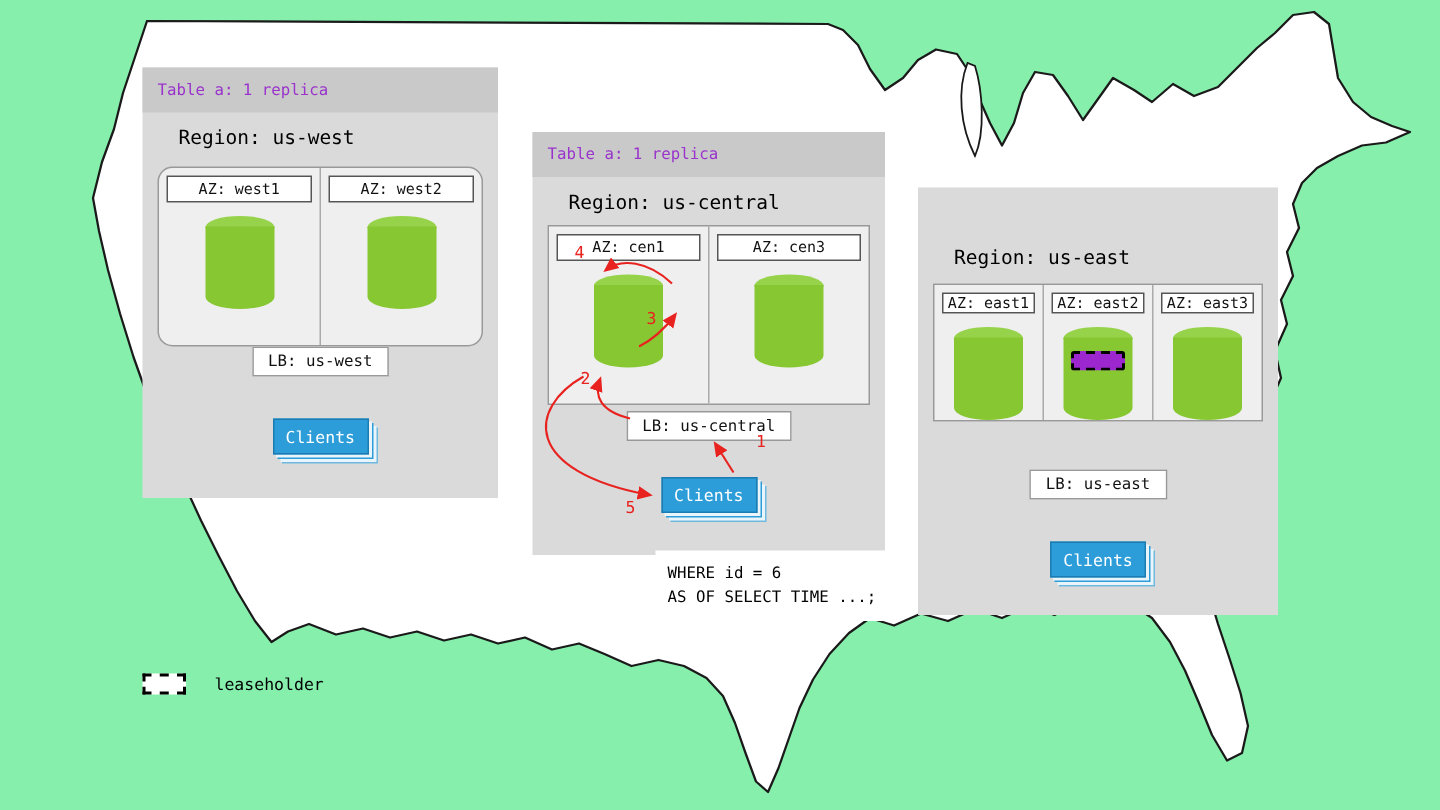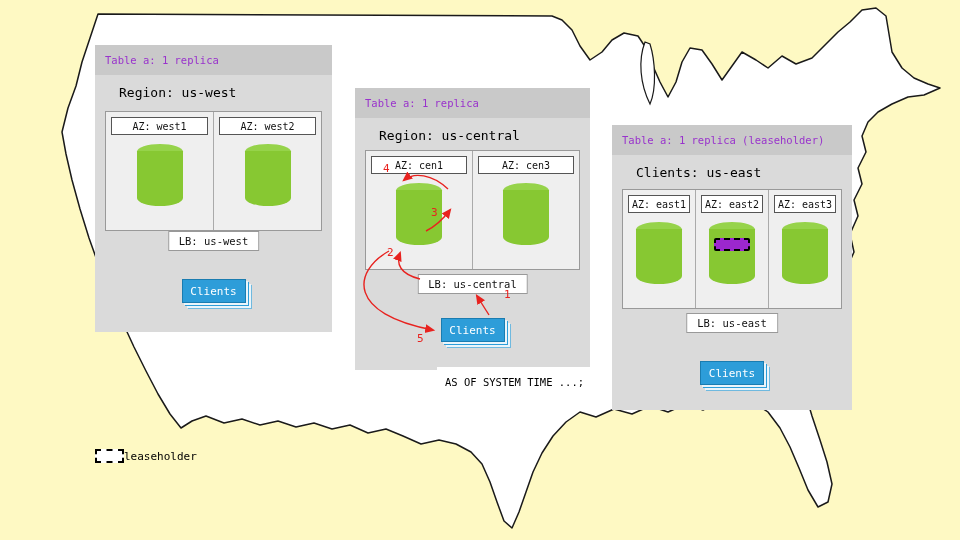--- a/index.html
+++ b/index.html
@@ -1,17 +1,17 @@
 <!DOCTYPE html>
 <html><head>
 <meta charset="utf-8">
 <style>
   html,body{margin:0;padding:0;background:#fff;}
   body{font-family:"DejaVu Sans Mono", monospace;}
-  .stage{position:relative;width:960px;height:540px;background:#fef9c3;overflow:hidden;}
+  .stage{position:relative;width:960px;height:540px;background:#86efac;overflow:hidden;}
 
   .map-svg{position:absolute;left:0;top:0;z-index:0;}
 
   .panel{position:absolute;background:#dadada;z-index:2;}
   .strip{position:absolute;left:0;top:0;right:0;height:30px;background:#c9c9c9;
          display:flex;align-items:center;padding:0 10px;box-sizing:border-box;
          color:#9933cc;font-size:10.5px;white-space:nowrap;overflow:hidden;}
   .region{position:absolute;left:12px;top:40px;font-size:13px;color:#000;white-space:nowrap;padding-left:12px;}
   .azbox{position:absolute;left:10px;right:10px;background:#efefef;border:1px solid #999;
          display:flex;box-sizing:border-box;}
@@ -30,46 +30,46 @@
               border-radius:2px;z-index:2;}
   .range-band.leaseholder{top:16px;height:13px;border:2px dashed #000;box-sizing:border-box;}
   .lb{position:absolute;left:50%;transform:translateX(-50%);background:#fff;border:1px solid #999;
       font-size:10.5px;color:#111;padding:3px 10px;white-space:nowrap;z-index:3;}
   .clients{position:absolute;left:50%;transform:translateX(-50%);width:62px;height:22px;
            background:#2d9dd9;border:1px solid #1a7cb0;color:#fff;font-size:11px;
            display:flex;align-items:center;justify-content:center;z-index:3;
            box-shadow:2px 2px 0 0 #eaf5fb, 3px 3px 0 0 #2d9dd9, 5px 5px 0 0 #eaf5fb, 6px 6px 0 0 #6fb9df;}
 
   #p-west{left:95px;top:45px;width:237px;height:287px;}
-  #p-west .azbox{top:66px;height:120px;}
+  #p-west .azbox{top:66px;height:120px;border-radius:10px;}
   #p-west .lb{top:186px;text-align:center;}
   #p-west .clients{top:234px;}
 
   #p-central{left:355px;top:88px;width:235px;height:282px;}
   #p-central .azbox{top:62px;height:120px;}
   #p-central .lb{top:186px;}
   #p-central .clients{top:230px;}
 
   #p-east{left:612px;top:125px;width:240px;height:285px;}
-  #p-east .azbox{top:64px;height:120px;}
+  #p-east .azbox{top:64px;height:92px;}
   #p-east .lb{top:188px;}
   #p-east .clients{top:236px;}
 
   .sqlbox{position:absolute;left:437px;top:367px;width:158px;background:#fff;
           padding:7px 8px;box-sizing:border-box;font-size:10.5px;line-height:1.55;color:#000;z-index:4;}
   .sqlbox div{white-space:nowrap;}
 
   .arrows-svg{position:absolute;left:0;top:0;z-index:5;pointer-events:none;}
   .arrow{stroke:#e8221f;stroke-width:1.4;fill:none;marker-end:url(#ah);}
 
   .stepnum{position:absolute;color:#e8221f;font-size:11px;z-index:6;}
   #s1{left:504px;top:288px;} #s2{left:387px;top:246px;} #s3{left:431px;top:206px;}
   #s4{left:383px;top:162px;} #s5{left:417px;top:332px;}
 
-  .legend{position:absolute;left:95px;top:449px;display:flex;align-items:center;gap:0;z-index:2;}
+  .legend{position:absolute;left:95px;top:449px;display:flex;align-items:center;gap:19px;z-index:2;}
   .legend-swatch{width:25px;height:10px;background:#fff;border:2px dashed #000;}
   .legend-label{font-size:11px;color:#000;}
 </style>
 </head>
 <body>
 
 <div class="stage">
 
   <svg class="map-svg" width="960" height="540" viewBox="0 0 960 540">
     <path fill="#ffffff" stroke="#1a1a1a" stroke-width="1.5" stroke-linejoin="round" d="
@@ -131,22 +131,21 @@
           <div class="cyl-top"></div>
           <div class="cyl-body"></div>
         </div>
       </div>
     </div>
     <div class="lb">LB: us-central</div>
     <div class="clients">Clients</div>
   </div>
 
   <div class="panel" id="p-east">
-    <div class="strip">Table a: 1 replica (leaseholder)</div>
-    <div class="region">Clients: us-east</div>
+    <div class="region">Region: us-east</div>
     <div class="azbox">
       <div class="azcol">
         <div class="azhead">AZ: east1</div>
         <div class="cylinder">
           <div class="cyl-top"></div>
           <div class="cyl-body"></div>
         </div>
       </div>
       <div class="azcol">
         <div class="azhead">AZ: east2</div>
@@ -162,21 +161,22 @@
           <div class="cyl-top"></div>
           <div class="cyl-body"></div>
         </div>
       </div>
     </div>
     <div class="lb">LB: us-east</div>
     <div class="clients">Clients</div>
   </div>
 
   <div class="sqlbox">
-    <div>AS OF SYSTEM TIME ...;</div>
+    <div>WHERE id = 6</div>
+    <div>AS OF SELECT TIME ...;</div>
   </div>
 
   <svg class="arrows-svg" width="960" height="540" viewBox="0 0 960 540">
     <defs>
       <marker id="ah" markerWidth="8" markerHeight="8" viewBox="0 0 10 10" refX="7" refY="5" orient="auto">
         <path d="M0,1 L9,5 L0,9 z" fill="#e8221f"></path>
       </marker>
     </defs>
     <path class="arrow" d="M489,315 L477,296"></path>
     <path class="arrow" d="M420,279 C400,274 396,264 400,253"></path>

